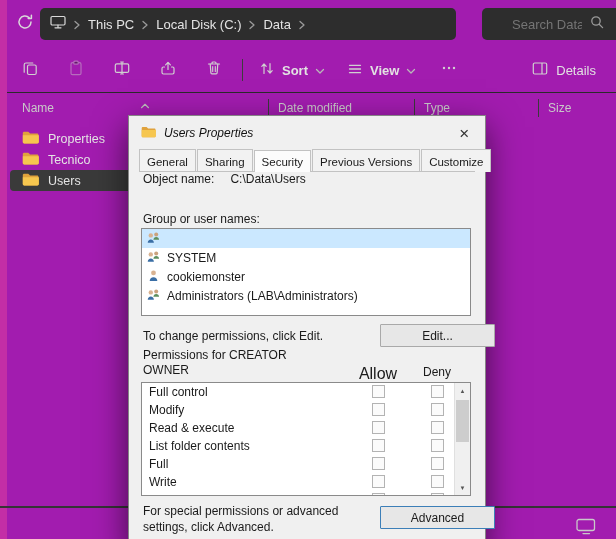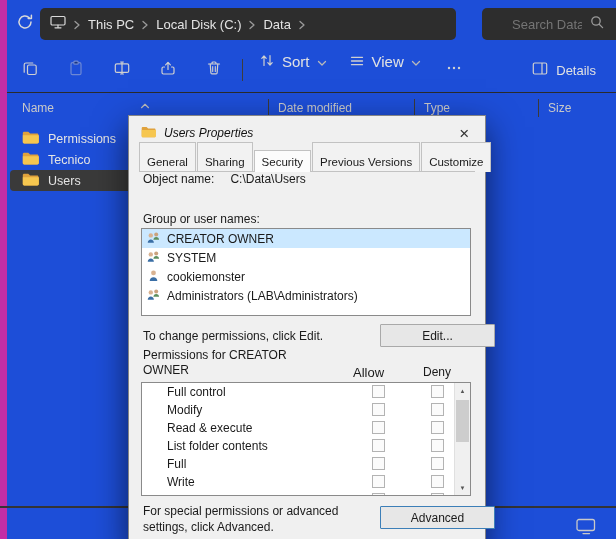--- a/index.html
+++ b/index.html
@@ -1,16 +1,16 @@
 <!DOCTYPE html>
 <html><head>
 <meta charset="utf-8">
 <style>
   html,body{margin:0;padding:0;background:#000;}
-  .screen{position:relative;width:616px;height:539px;background:#1d4ed8;overflow:hidden;
+  .screen{position:relative;width:616px;height:539px;background:#a21caf;overflow:hidden;
           font-family:"Liberation Sans",sans-serif;}
 
   
   .accent-strip{position:absolute;left:0;top:0;width:7px;height:539px;background:#c32ea6;}
 
   
   .navbar{position:absolute;left:7px;top:0;width:609px;height:48px;}
   .nav-refresh{position:absolute;left:4px;top:10px;width:28px;height:28px;display:flex;
                align-items:center;justify-content:center;border-radius:4px;}
   .breadcrumb{position:absolute;left:33px;top:8px;width:416px;height:32px;background:#2d2d2d;
@@ -21,22 +21,22 @@
              border-radius:5px;display:flex;align-items:center;padding:0 28px;box-sizing:border-box;gap:6px;}
   .searchbox input{flex:1;background:transparent;border:none;outline:none;color:#9d9d9d;
                    font-size:13px;font-family:"Liberation Sans",sans-serif;min-width:0;}
 
   
   .toolbar{position:absolute;left:7px;top:48px;width:609px;height:45px;display:flex;
            align-items:center;border-bottom:1px solid #2b2b2b;box-sizing:border-box;}
   .tbtn{width:46px;height:34px;display:flex;align-items:center;justify-content:center;border-radius:4px;}
   .tbtn.dim{opacity:.45;}
   .tsep{width:1px;height:22px;background:#3d3d3d;margin:0 5px;}
-  .tgroup{display:flex;align-items:flex-start;gap:7px;padding:0 11px;height:34px;border-radius:4px;
-          color:#e2e2e2;font-size:15px;}
+  .tgroup{display:flex;align-items:center;gap:7px;padding:0 11px;height:34px;border-radius:4px;
+          color:#e2e2e2;font-size:13px;font-weight:bold;}
   .tmore{width:40px;height:34px;display:flex;align-items:center;justify-content:center;margin-left:2px;}
   .tdetails{margin-left:auto;margin-right:10px;display:flex;align-items:center;gap:8px;color:#e2e2e2;
             font-size:13px;height:34px;padding:0 10px;border-radius:4px;}
 
   
   .colheader{position:absolute;left:7px;top:94px;width:609px;height:28px;}
   .colheader .label{position:absolute;top:7px;font-size:12px;color:#c9c9c9;white-space:nowrap;}
   .sortasc{position:absolute;left:133px;top:1px;}
   .colsep{position:absolute;top:5px;width:1px;height:18px;background:#3a3a3a;}
 
@@ -55,45 +55,45 @@
   .dialog{position:absolute;left:128px;top:115px;width:358px;height:432px;background:#f0f0f0;
           border:1px solid #858585;box-shadow:0 12px 32px rgba(0,0,0,.6);color:#1a1a1a;box-sizing:border-box;}
   .dtitle{position:absolute;left:0;top:0;width:100%;height:30px;display:flex;align-items:center;
           padding:4px 6px 0 12px;gap:8px;box-sizing:border-box;font-style:italic;}
   .dtitle .ttxt{font-size:12px;color:#111;}
   .dclose{margin-left:auto;width:30px;height:24px;display:flex;align-items:center;justify-content:center;
           font-size:17px;color:#333;line-height:1;}
 
   .tabs{position:absolute;left:10px;top:32px;right:10px;height:24px;display:flex;align-items:flex-end;}
   .tabs::after{content:"";position:absolute;left:0;right:0;bottom:0;height:1px;background:#c2c2c2;z-index:1;}
-  .tab{position:relative;font-size:11.5px;padding:13px 7px 4px;background:#f2f2f2;border:1px solid #c2c2c2;
+  .tab{position:relative;font-size:11.5px;padding:6px 7px 4px;background:#f2f2f2;border:1px solid #c2c2c2;
        border-bottom:none;margin-right:1px;color:#1a1a1a;white-space:nowrap;z-index:0;}
   .tab.active{background:#fcfcfc;padding-top:5px;z-index:2;}
 
   .objrow{position:absolute;left:14px;top:56px;display:flex;gap:16px;font-size:12px;}
   .grouplabel{position:absolute;left:14px;top:96px;font-size:12px;}
 
   .grouplist{position:absolute;left:12px;top:112px;width:330px;height:88px;background:#fff;
              border:1px solid #8a8a8a;box-sizing:border-box;overflow:hidden;}
   .prow{height:19px;display:flex;align-items:center;gap:6px;padding-left:4px;font-size:12px;}
   .prow.selected{background:#cbe8ff;}
 
   .edithint{position:absolute;left:14px;top:213px;font-size:12px;}
   .btn{position:absolute;width:115px;height:23px;background:#e7e7e7;border:1px solid #a9a9a9;
        display:flex;align-items:center;justify-content:center;font-size:12px;box-sizing:border-box;border-radius:1px;}
   .editbtn{left:251px;top:208px;}
   .advbtn{left:251px;top:390px;border:1px solid #3c7fb8;}
 
   .permlabel{position:absolute;left:14px;top:232px;width:152px;font-size:12px;line-height:1.25;}
-  .allowlbl{position:absolute;left:224px;top:249px;width:50px;font-size:13px;}
+  .allowlbl{position:absolute;left:224px;top:249px;width:50px;text-align:center;font-size:16px;}
   .denylbl{position:absolute;left:286px;top:249px;width:44px;text-align:center;font-size:12px;}
 
   .permlist{position:absolute;left:12px;top:266px;width:330px;height:114px;background:#fff;
             border:1px solid #8a8a8a;box-sizing:border-box;overflow:hidden;}
-  .permrow{position:relative;height:18px;display:flex;align-items:center;padding-left:25px;font-size:12px;}
+  .permrow{position:relative;height:18px;display:flex;align-items:center;padding-left:7px;font-size:12px;}
   .cb{position:absolute;top:2px;width:13px;height:13px;border:1px solid #b3b3b3;background:#fbfbfb;box-sizing:border-box;}
   .cb.allow{left:230px;}
   .cb.deny{left:289px;}
 
   .vscroll{position:absolute;right:0;top:0;width:16px;height:112px;background:#f0f0f0;border-left:1px solid #e0e0e0;box-sizing:border-box;}
   .sbarrow{position:absolute;left:0;width:15px;height:15px;display:flex;align-items:center;justify-content:center;
            font-size:6px;color:#555;}
   .sbarrow.up{top:0;}
   .sbarrow.down{bottom:0;}
   .sbthumb{position:absolute;left:1px;width:13px;top:17px;height:42px;background:#cdcdcd;}
@@ -274,21 +274,21 @@
   </div>
 
   <div class="filelist">
     <div class="frow" style="top:4px;">
       <span>
         <svg width="17" height="13" viewBox="0 0 17 13">
             <path d="M.8 2.2C.8 1.4 1.4.8 2.2.8h4.1l1.8 1.8h7.1c.7 0 1.3.6 1.3 1.3v7.2c0 .8-.6 1.4-1.4 1.4H2.2c-.8 0-1.4-.6-1.4-1.4z" fill="#e0a23c"></path>
             <path d="M.8 4.2h16.1v6.9c0 .8-.6 1.4-1.4 1.4H2.2c-.8 0-1.4-.6-1.4-1.4z" fill="#f6c64f"></path>
           </svg>
       </span>
-      <span class="fname">Permissions</span>
+      <span class="fname">Properties</span>
     </div>
     <div class="frow" style="top:25px;">
       <span>
         <svg width="17" height="13" viewBox="0 0 17 13">
             <path d="M.8 2.2C.8 1.4 1.4.8 2.2.8h4.1l1.8 1.8h7.1c.7 0 1.3.6 1.3 1.3v7.2c0 .8-.6 1.4-1.4 1.4H2.2c-.8 0-1.4-.6-1.4-1.4z" fill="#e0a23c"></path>
             <path d="M.8 4.2h16.1v6.9c0 .8-.6 1.4-1.4 1.4H2.2c-.8 0-1.4-.6-1.4-1.4z" fill="#f6c64f"></path>
           </svg>
       </span>
       <span class="fname">Tecnico</span>
     </div>
@@ -342,21 +342,20 @@
     <div class="grouplist">
       <div class="prow selected">
         <span>
           <svg width="15" height="13" viewBox="0 0 15 13">
               <circle cx="10.2" cy="3.4" r="2" fill="#caa27e"></circle>
               <path d="M7.4 8.8c0-1.8 1.2-2.9 2.8-2.9s2.9 1.1 2.9 2.9z" fill="#5e8f5e"></path>
               <circle cx="4.8" cy="4.4" r="2.2" fill="#d9b392"></circle>
               <path d="M1.7 11.8c0-2 1.4-3.3 3.1-3.3s3.1 1.3 3.1 3.3z" fill="#3a6ea5"></path>
             </svg>
         </span>
-        <span>CREATOR OWNER</span>
       </div>
       <div class="prow">
         <span>
           <svg width="15" height="13" viewBox="0 0 15 13">
               <circle cx="10.2" cy="3.4" r="2" fill="#caa27e"></circle>
               <path d="M7.4 8.8c0-1.8 1.2-2.9 2.8-2.9s2.9 1.1 2.9 2.9z" fill="#5e8f5e"></path>
               <circle cx="4.8" cy="4.4" r="2.2" fill="#d9b392"></circle>
               <path d="M1.7 11.8c0-2 1.4-3.3 3.1-3.3s3.1 1.3 3.1 3.3z" fill="#3a6ea5"></path>
             </svg>
         </span>

